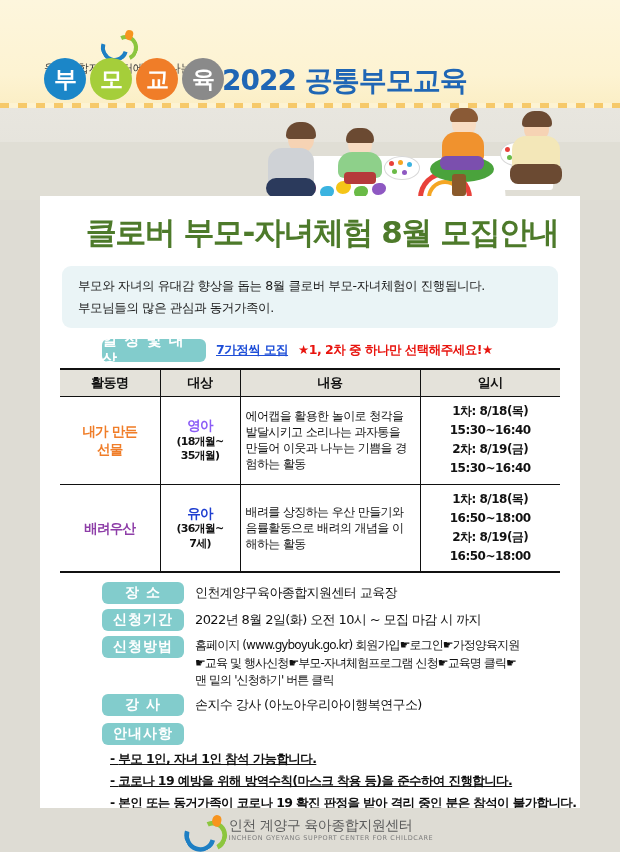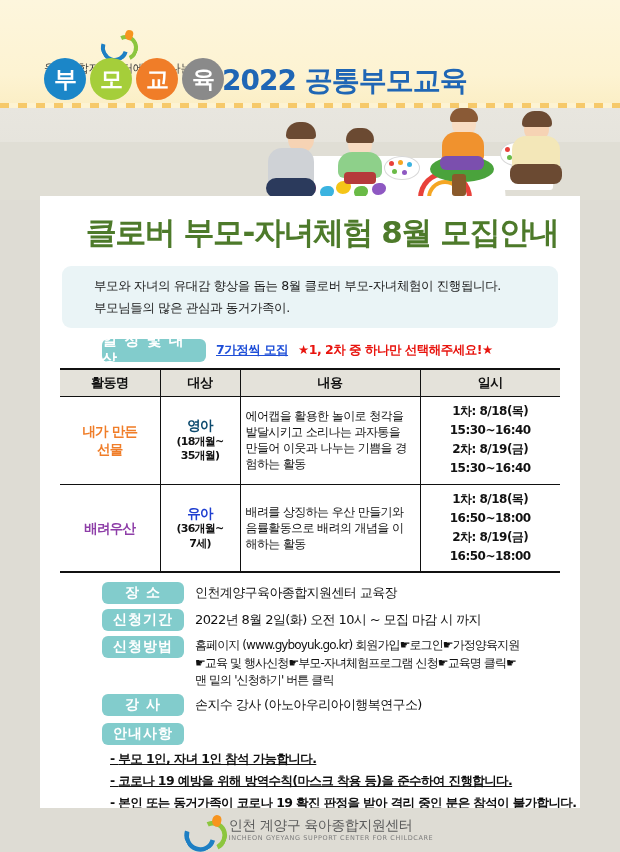--- a/index.html
+++ b/index.html
@@ -88,21 +88,21 @@
     background:#fff;
   }
 
   .main-title{
     text-align:center;margin-top:16px;
     font-size:31px;font-weight:bold;color:#4d7a2a;letter-spacing:-1.5px;padding-left:24px;
   }
 
   .intro{
     margin:12px 22px 0 22px;background:#eaf4f6;border-radius:9px;
-    padding:9px 32px;font-size:12.5px;color:#1b1b1b;line-height:1.75;
+    padding:9px 16px;font-size:12.5px;color:#1b1b1b;line-height:1.75;
     letter-spacing:-0.4px;
   }
 
   
   .pill{
     display:inline-flex;align-items:center;justify-content:center;
     background:#82cccc;color:#fff;font-weight:bold;
     border-radius:6px;letter-spacing:1px;
   }
 
@@ -274,21 +274,21 @@
           <th>내용</th>
           <th>일시</th>
         </tr>
       </thead>
       <tbody>
         <tr>
           <td class="c-act" style="color:#f07d28">
             <span>내가 만든</span><br><span>선물</span>
           </td>
           <td class="c-tgt">
-            <span class="big" style="color:#0c4a6e">영아</span>
+            <span class="big" style="color:#8b5cf6">영아</span>
             <span class="sm">(18개월~</span>
             <span class="sm">35개월)</span>
           </td>
           <td class="c-desc">에어캡을 활용한 놀이로 청각을 발달시키고 소리나는 과자통을 만들어 이웃과 나누는 기쁨을 경험하는 활동</td>
           <td class="c-when">
             <span>1차: 8/18(목)  15:30~16:40</span><br>
             <span>2차: 8/19(금)  15:30~16:40</span>
           </td>
         </tr>
         <tr>

